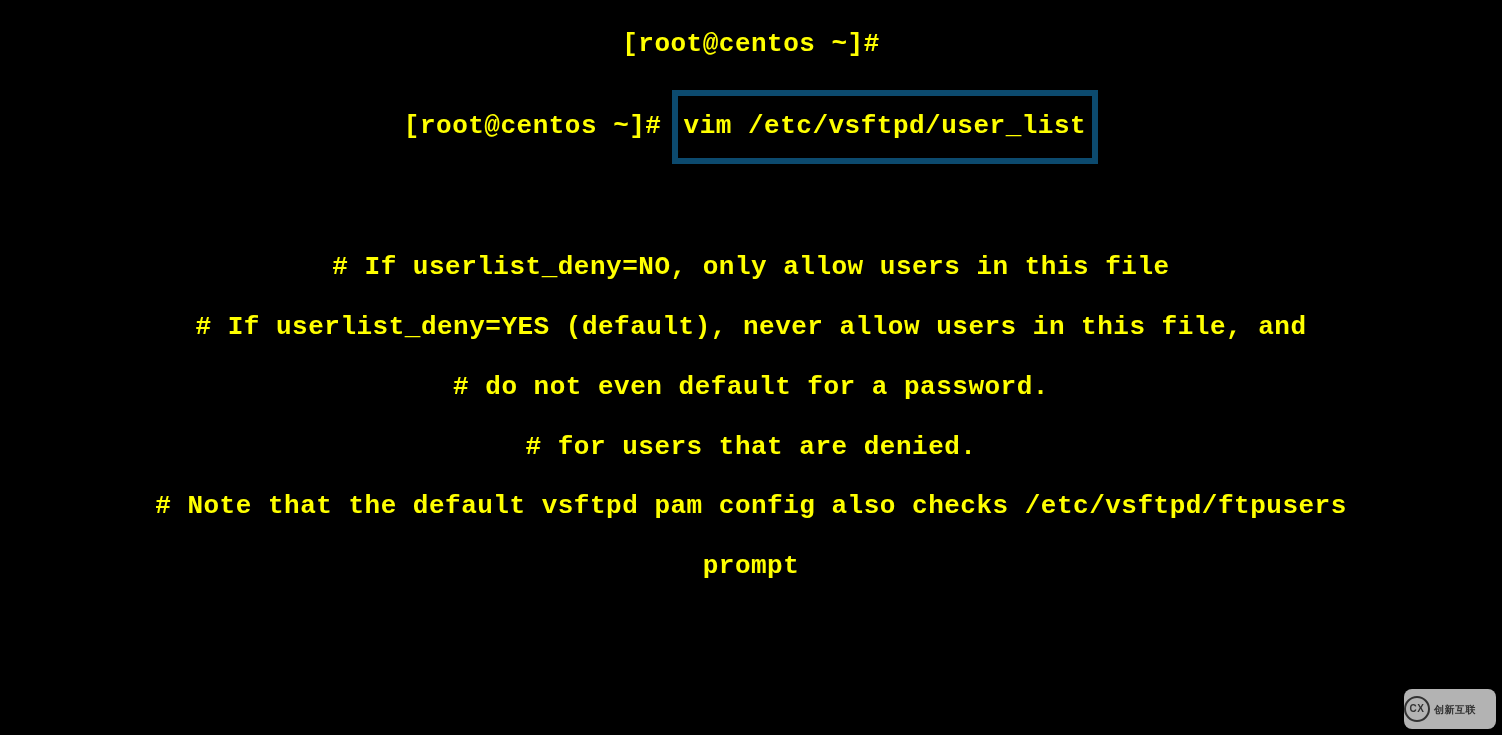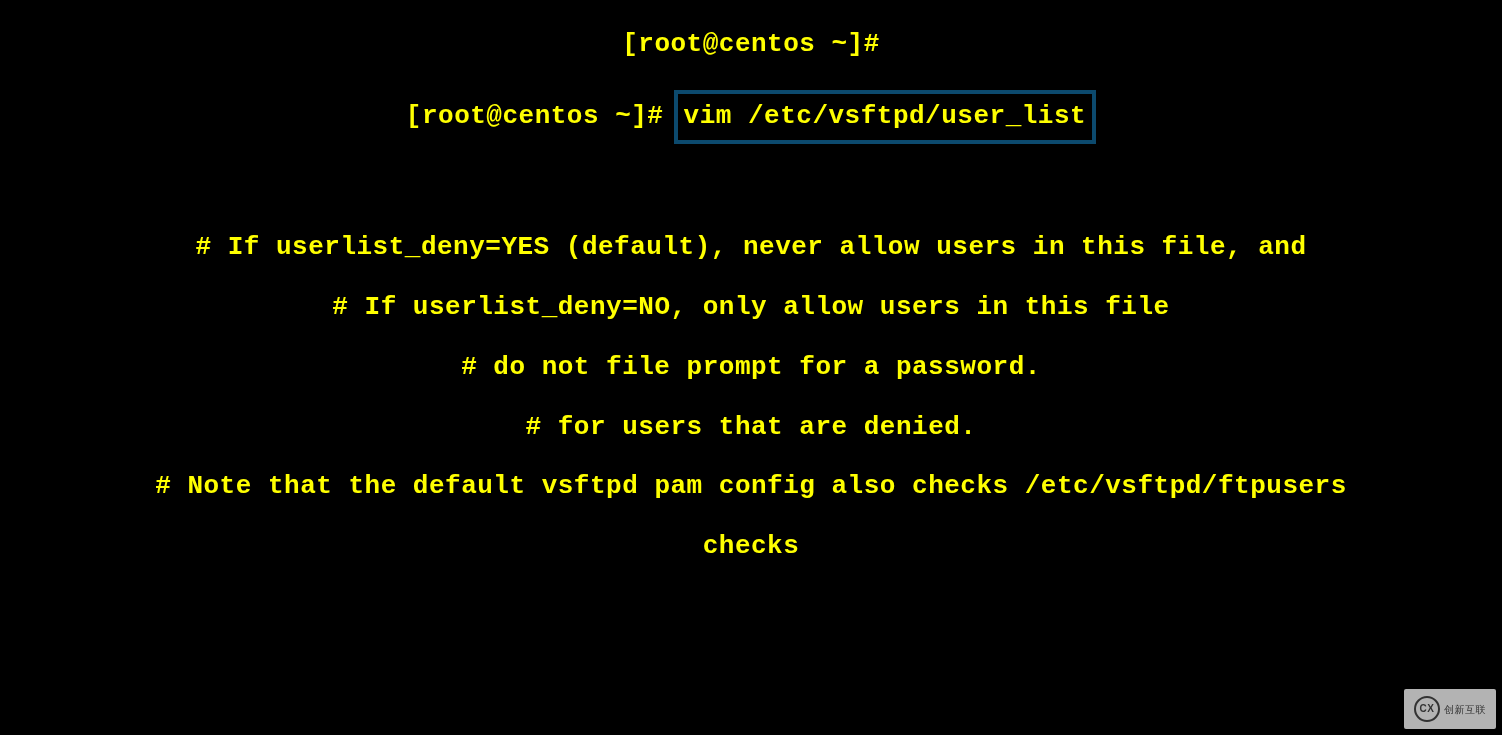--- a/index.html
+++ b/index.html
@@ -23,36 +23,35 @@
     }
     .terminal {
       padding: 0 6px;
       white-space: pre;
     }
     .line {
       display: block;
       text-align: center;
     }
     .highlight-box-cmd {
-      border: 4px solid #0c4a6e;
+      border: 6px solid #0c4a6e;
       display: inline-block;
-      padding: 8px 6px;
+      padding: 16px 6px;
       margin-left: -6px;
     }
     .watermark {
       position: absolute;
       right: 6px;
       bottom: 6px;
       width: 92px;
       height: 40px;
       background: rgba(255, 255, 255, 0.7);
       display: flex;
       align-items: center;
-      justify-content: center;
-      border-radius: 2px;
+      border-radius: 8px;
     }
     .watermark-inner {
       display: flex;
       align-items: center;
       gap: 4px;
     }
     .watermark-icon {
       width: 26px;
       height: 26px;
       border: 2px solid #333;
@@ -63,37 +62,37 @@
       justify-content: center;
       font-size: 10px;
       font-weight: bold;
       color: #333;
       font-family: sans-serif;
     }
     .watermark-text {
       font-size: 10px;
       font-family: sans-serif;
       color: #333;
-      font-weight: normal;
+      font-weight: bold;
       line-height: 1.1;
     }
   </style>
 </head>
 <body>
 
 <div class="terminal">
 <span class="line">[root@centos ~]#</span>
 <span class="line"><span>[root@centos ~]# </span><span class="highlight-box-cmd">vim /etc/vsftpd/user_list</span></span>
 <span class="line"> </span>
+<span class="line"># If userlist_deny=NO, only allow users in this file</span>
 <span class="line"># If userlist_deny=YES (default), never allow users in this file, and</span>
-<span class="line"># If userlist_deny=NO, only allow users in this file</span>
-<span class="line"># do not file prompt for a password.</span>
+<span class="line"># do not even default for a password.</span>
 <span class="line"># for users that are denied.</span>
 <span class="line"># Note that the default vsftpd pam config also checks /etc/vsftpd/ftpusers</span>
-<span class="line">checks</span>
+<span class="line">prompt</span>
 
 
 
 
 
 
 
 
 
 

